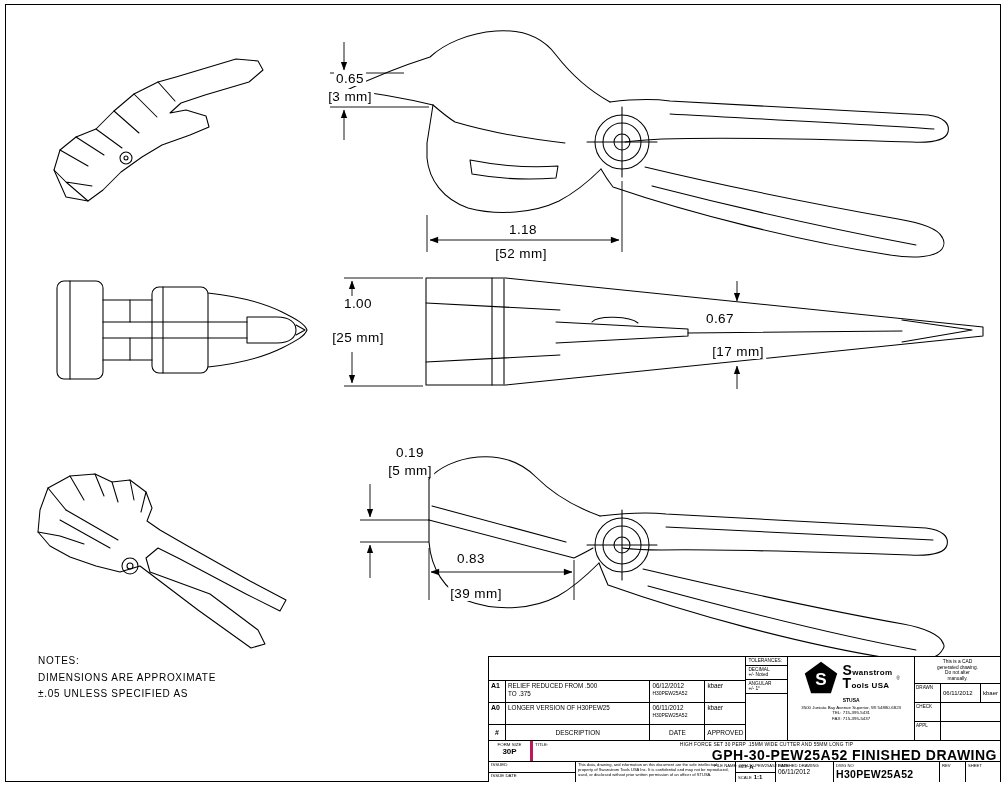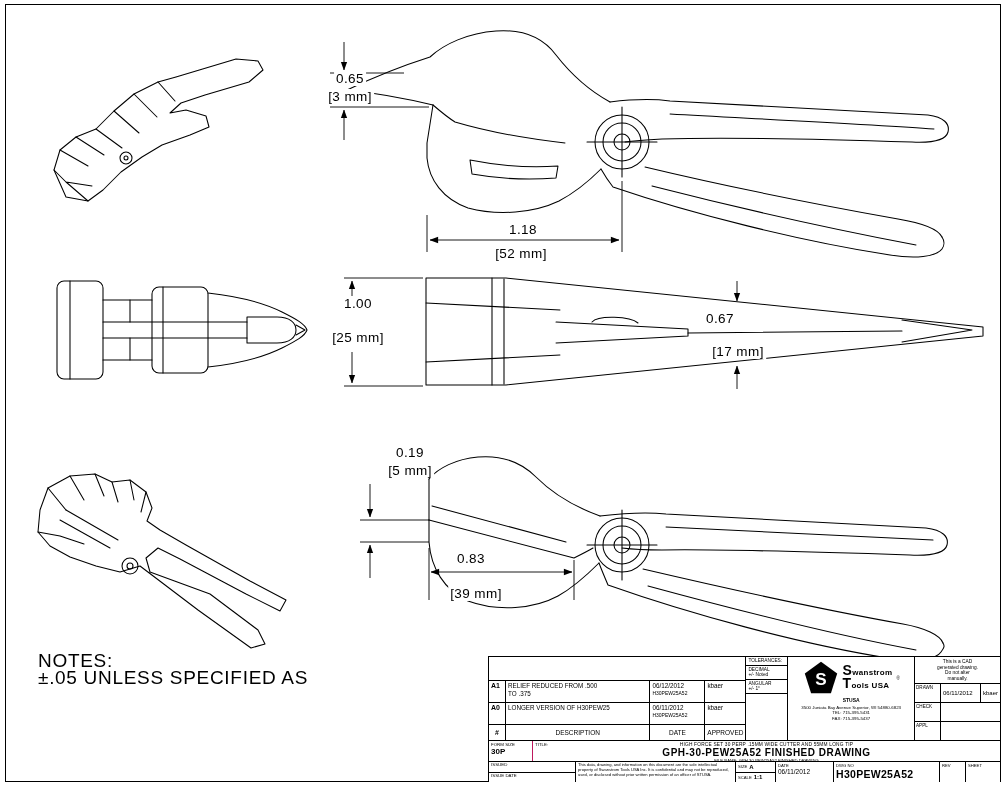--- a/index.html
+++ b/index.html
@@ -6,21 +6,21 @@
   html,body { width:1006px; height:787px; background:#fff; }
   body { position:relative; overflow:hidden; color:#000;
          font-family:"Liberation Sans", sans-serif; }
   .frame { position:absolute; left:5px; top:4px; width:996px; height:778px;
            border:1.4px solid #000; }
   svg.cad { position:absolute; left:0; top:0; }
 
   .dim-label { position:absolute; transform:translateX(-50%); background:#fff;
                font-size:13.5px; letter-spacing:.4px; padding:0 2px; white-space:nowrap; }
 
-  .notes { position:absolute; left:38px; top:653px; font-size:19px;
+  .notes { position:absolute; left:38px; top:653px; font-size:10px;
            line-height:16.5px; letter-spacing:.7px; }
 
   
   .titleblock { position:absolute; right:6px; bottom:5px; width:512px; height:126px;
                 background:#fff; border-left:1.3px solid #000; border-top:1.3px solid #000;
                 display:flex; flex-direction:column; }
   .tb-top { display:flex; height:84px; }
 
   .rev-table { width:258px; display:flex; flex-direction:column; border-right:1px solid #000; }
   .rev-fill { flex:1; }
@@ -57,27 +57,27 @@
   .cad-note { height:27px; border-bottom:1px solid #000; font-size:4.8px; line-height:5.6px;
               text-align:center; padding-top:2px; }
   .sign-row { height:19px; border-bottom:1px solid #000; display:flex; align-items:stretch; }
   .sign-row:last-child { border-bottom:none; flex:1; }
   .sl { width:26px; border-right:1px solid #000; padding:1px; font-size:4.6px; }
   .sv { border-right:1px solid #000; padding:0 2px; display:flex; align-items:center; font-size:6px; }
   .sv:last-child { border-right:none; flex:1; }
   .sv.sv-date { width:40px; }
 
   .tb-mid { display:flex; height:21px; border-top:1px solid #000; }
-  .form-cell { width:44px; border-right:1px solid #be185d; padding:1px 2px; }
+  .form-cell { width:44px; border-right:3px solid #be185d; padding:1px 2px;text-align:center; }
   .form-cell .cell-lbl { font-size:4.4px; }
   .form-cell .form-val { font-size:8px; font-weight:bold; }
   .title-cell { flex:1; padding:0 3px; position:relative; }
   .title-lbl { position:absolute; left:2px; top:1px; font-size:4.4px; }
   .title-line1 { font-size:4.8px; text-align:center; margin-top:1px; letter-spacing:.2px; }
-  .title-line2 { font-size:10px; font-weight:bold; text-align:center; letter-spacing:.5px; }
+  .title-line2 { font-size:14px; font-weight:bold; text-align:right; letter-spacing:.5px; }
   .title-file  { font-size:4.2px; text-align:center; }
 
   .tb-bot { display:flex; height:21px; border-top:1px solid #000; }
   .issued-cell { width:87px; border-right:1px solid #000; display:flex; flex-direction:column; }
   .issued-row { flex:1; font-size:4.4px; padding:0 2px; }
   .issued-row + .issued-row { border-top:1px solid #000; }
   .legal-cell { width:160px; border-right:1px solid #000; font-size:4.1px; line-height:4.8px;
                 padding:1px 2px; overflow:hidden; }
   .ss-cell { width:40px; border-right:1px solid #000; display:flex; flex-direction:column; }
   .mini { flex:1; display:flex; align-items:center; gap:2px; padding:0 2px; }
@@ -211,20 +211,21 @@
 <div class="dim-label" style="left:358px;top:330px">[25 mm]</div>
 <div class="dim-label" style="left:720px;top:311px">0.67</div>
 <div class="dim-label" style="left:738px;top:344px">[17 mm]</div>
 <div class="dim-label" style="left:410px;top:445px">0.19</div>
 <div class="dim-label" style="left:410px;top:463px">[5 mm]</div>
 <div class="dim-label" style="left:471px;top:551px">0.83</div>
 <div class="dim-label" style="left:476px;top:586px">[39 mm]</div>
 
 <div class="notes">
   <div>NOTES:</div>
+  <div>DIMENSIONS ARE APPROXIMATE</div>
   <div>±.05 UNLESS SPECIFIED AS</div>
 </div>
 
 <div class="titleblock">
   <div class="tb-top">
 
     <div class="rev-table">
       <div class="rev-fill"></div>
       <div class="rev-row r-data">
         <div class="rc rc-id">A1</div>

